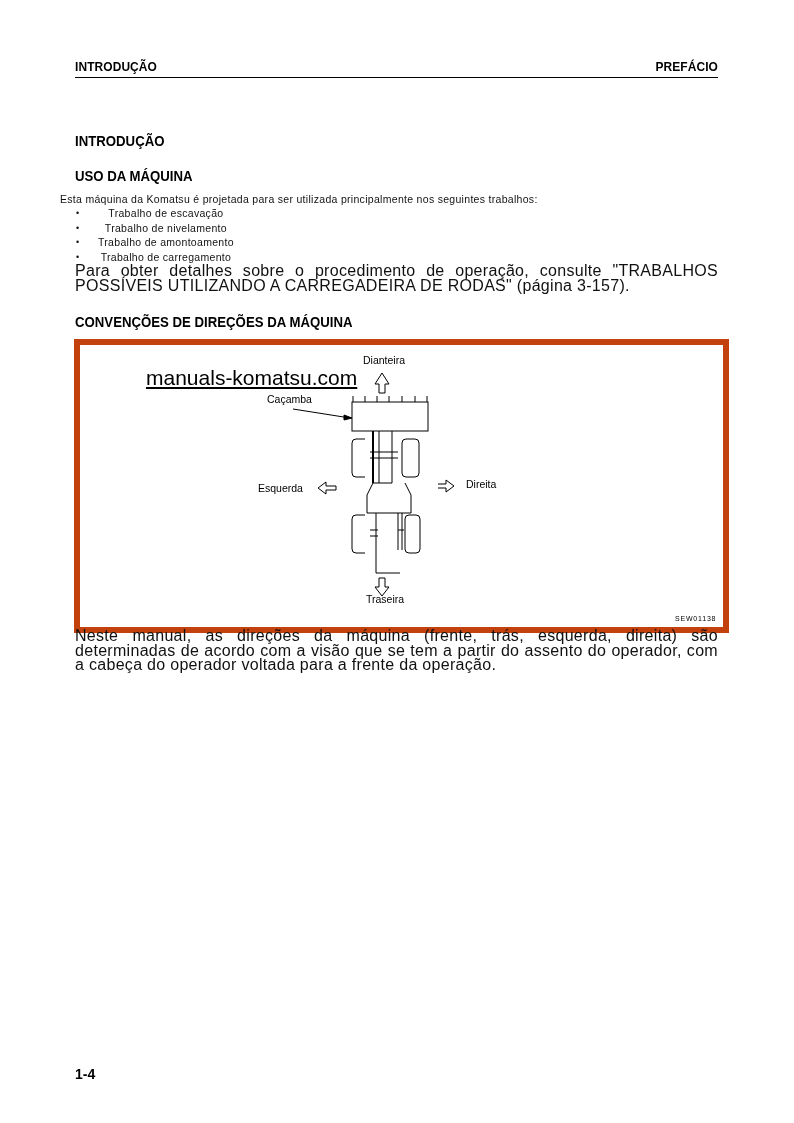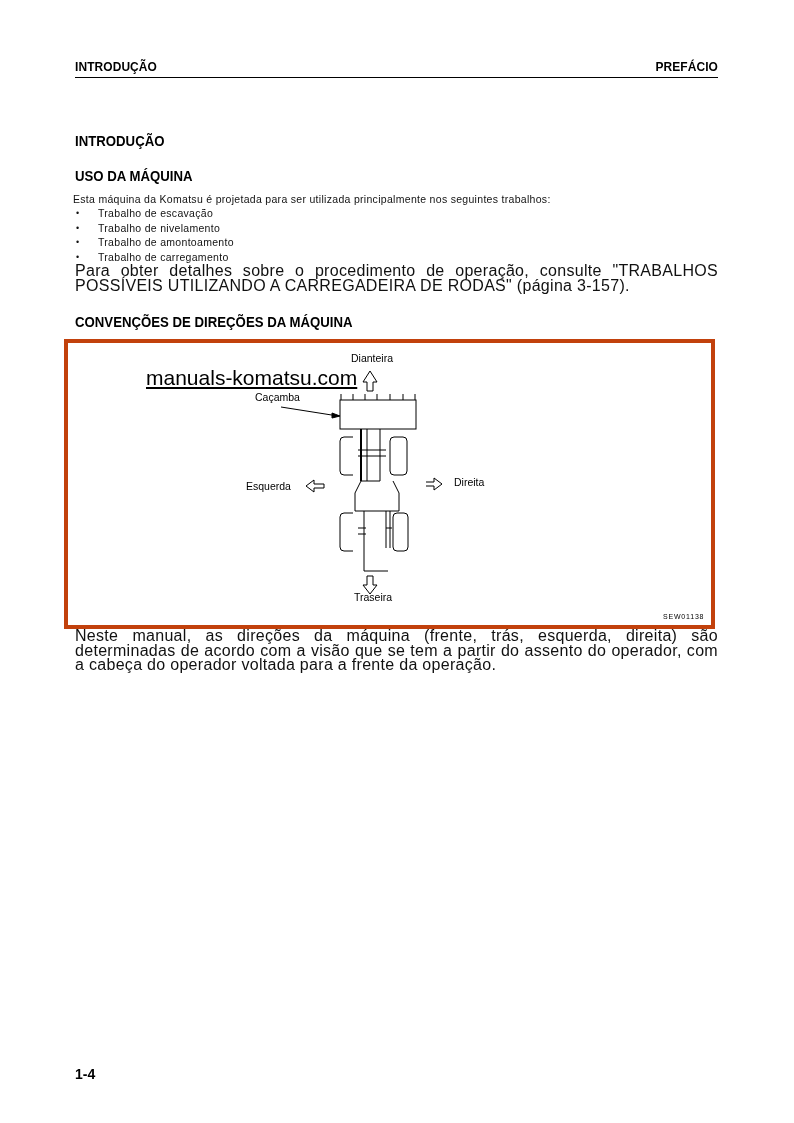--- a/index.html
+++ b/index.html
@@ -6,31 +6,31 @@
     body { width: 794px; height: 1123px; position: relative; overflow: hidden;
            font-family: "Liberation Sans", sans-serif; color: #000; }
     .hdr { position: absolute; left: 75px; top: 58px; width: 643px; height: 19px;
            border-bottom: 1.5px solid #000; }
     .hdr span { position: absolute; top: 1px; font-size: 13px; font-weight: bold;
                 letter-spacing: 0.1px; transform: scaleX(0.92); }
     .hdr .left { left: 0; transform-origin: left center; }
     .hdr .right { right: 0; transform-origin: right center; }
     .h1 { position: absolute; left: 75px; font-size: 15px; font-weight: bold;
           transform: scaleX(0.88); transform-origin: left center; white-space: nowrap; }
-    .txt { position: absolute; left: 73px; font-size: 10.5px; line-height: 14.6px;
+    .txt { position: absolute; left: 60px; font-size: 10.5px; line-height: 14.6px;
            letter-spacing: 0.3px; white-space: nowrap; color: #111; }
     .bul { position: absolute; left: 75px; font-size: 10.5px; line-height: 14.6px;
            letter-spacing: 0.3px; color: #111; }
     .bul li { list-style: none; position: relative; padding-left: 23px; white-space: nowrap; }
     .bul li::before { content: "•"; position: absolute; left: 1px; font-size: 9px; }
-    .bul ul { margin: 0; padding: 0; }
+    .bul ul { margin: 0; padding: 0; text-align: center; }
     .para { position: absolute; left: 75px; width: 643px; font-size: 16px;
             line-height: 14.6px; letter-spacing: 0.3px; text-align: justify; color: #111; }
-    .figbox { position: absolute; left: 64px; top: 339px; width: 643px; height: 282px;
-              border: 4px solid #c2410c; }
+    .figbox { position: absolute; left: 74px; top: 339px; width: 643px; height: 282px;
+              border: 6px solid #c2410c; }
     .figbox svg { position: absolute; left: 0; top: 0; }
     .lbl { position: absolute; font-size: 10.5px; white-space: nowrap; }
     .wm { position: absolute; left: 146px; top: 366px; font-size: 21px; white-space: nowrap; text-decoration: underline; }
     .figid { position: absolute; font-size: 7px; letter-spacing: 0.8px; }
     .pagenum { position: absolute; left: 75px; top: 1066px; font-size: 14px; font-weight: bold; }
   </style>
 </head>
 <body>
 
 <div class="hdr">

